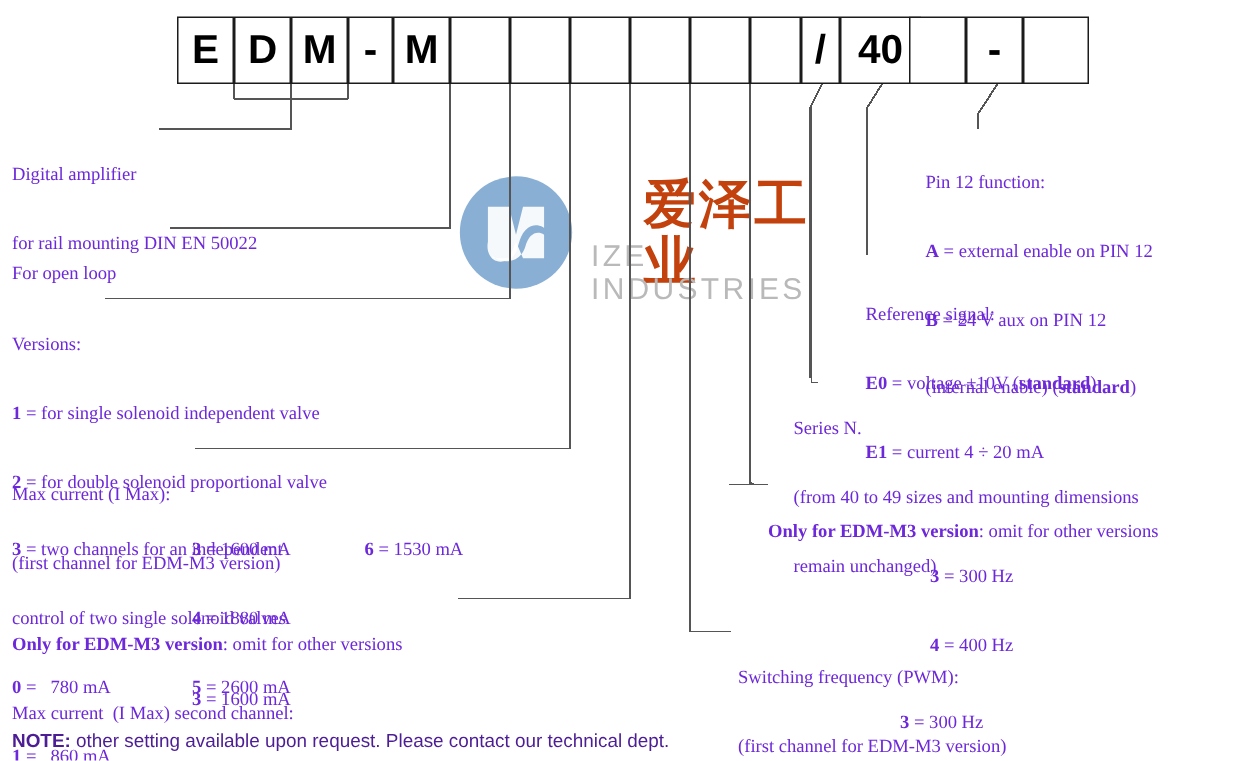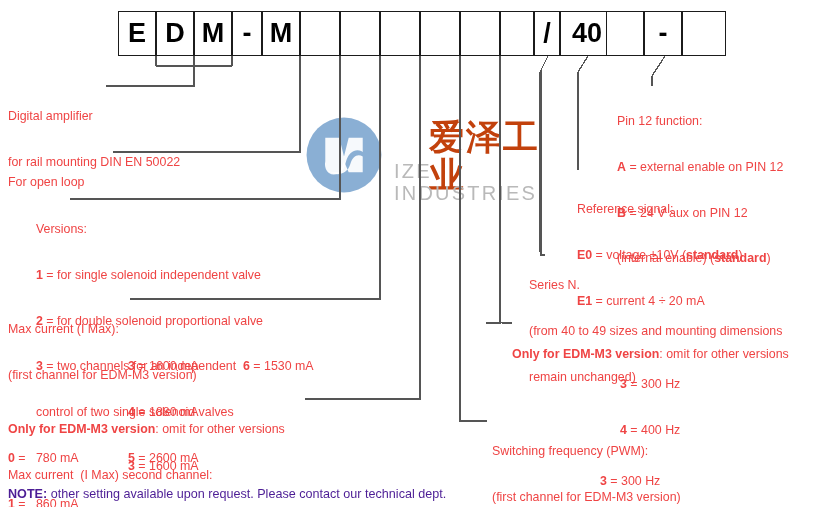--- a/index.html
+++ b/index.html
@@ -21,21 +21,21 @@
 
   
   #art{position:absolute;left:0;top:0;width:827px;height:507px;}
 
   
   .codebox{position:absolute;top:11px;height:45px;border:1.6px solid #1b1b1b;
     background:#ffffff;box-sizing:border-box;display:flex;align-items:center;
     justify-content:center;font-weight:bold;font-size:27px;line-height:27px;color:#000;}
 
   
-  .tx{position:absolute;font-size:12.4px;line-height:15.2px;white-space:pre;color:#ef4444;}
+  .tx{position:absolute;font-size:12.4px;line-height:15.2px;white-space:pre;color:#6d28d9;font-family:Liberation Serif, serif;}
   .tx b{font-weight:bold;}
   .note{position:absolute;left:8px;top:487px;font-size:12.6px;color:#4c1d95;}
 
   .row{display:block;white-space:pre;}
 </style>
 </head>
 <body>
 
 <div id="stage">
 
@@ -119,21 +119,21 @@
 
   <div class="tx" style="left:8px;top:79px;">
     <span class="row">Digital amplifier</span>
     <span class="row">for rail mounting DIN EN 50022</span>
   </div>
 
   <div class="tx" style="left:8px;top:145px;">
     <span class="row">For open loop</span>
   </div>
 
-  <div class="tx" style="left:8px;top:192px;margin-left:28px;">
+  <div class="tx" style="left:8px;top:192px;">
     <span class="row">Versions:</span>
     <span class="row"><b>1</b> <span>= for single solenoid independent valve</span></span>
     <span class="row"><b>2</b> <span>= for double solenoid proportional valve</span></span>
     <span class="row"><b>3</b> <span>= two channels for an independent</span></span>
     <span class="row">control of two single solenoid valves</span>
   </div>
 
   <div class="tx" style="left:8px;top:292px;">
     <span class="row">Max current (I Max):</span>
     <span class="row">(first channel for EDM-M3 version)</span>

